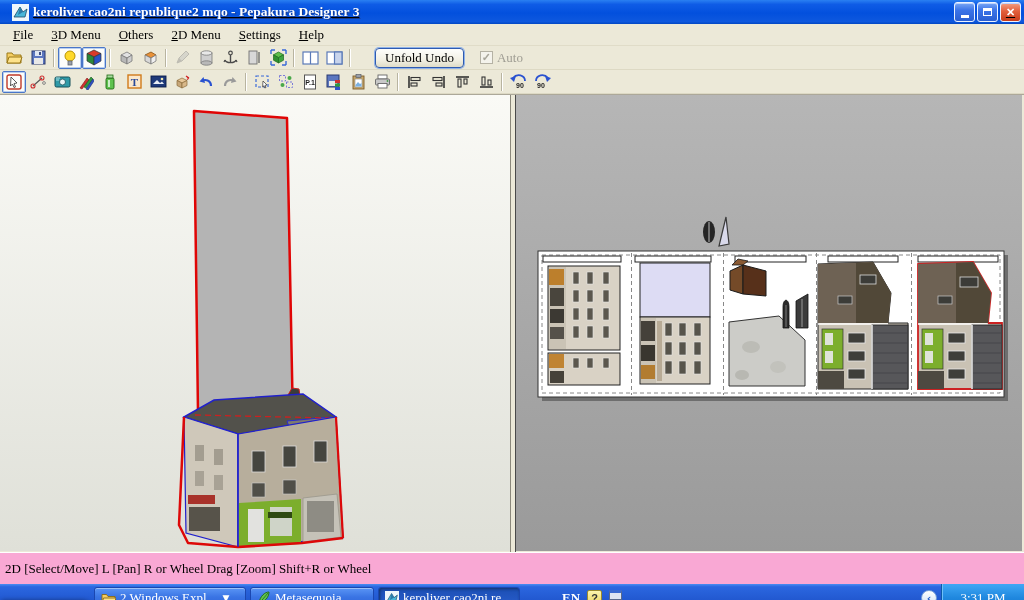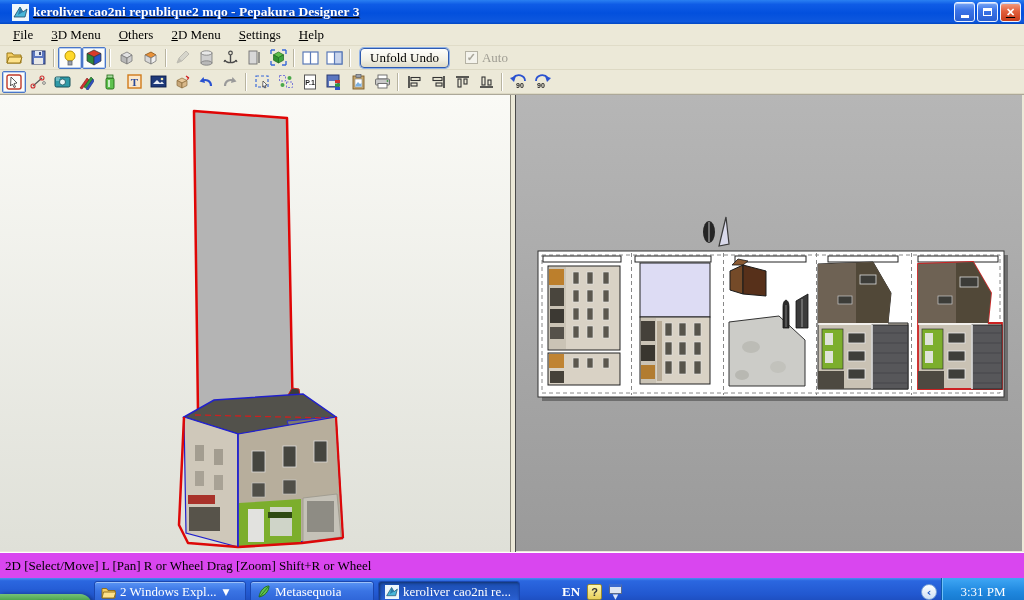--- a/index.html
+++ b/index.html
@@ -29,38 +29,38 @@
   .menu-item::first-letter { text-decoration:underline; }
 
   
   .toolbar { height:24px; background:#ece9d8; display:flex; align-items:center; padding:0 2px;
     border-bottom:1px solid #ddd9c4; }
   .tbtn { width:24px; height:22px; display:flex; align-items:center; justify-content:center;
     border:1px solid transparent; border-radius:2px; }
   .tbtn.pressed { border:1px solid #4a76c8; background:#fdfdfa; box-shadow:0 0 0 1px #b9cff0 inset; }
   .tbtn.disabled { opacity:.45; }
   .tsep { width:2px; height:18px; margin:0 3px; border-left:1px solid #b8b4a0; border-right:1px solid #fff; }
-  .unfold-btn { margin-left:6px; height:20px; padding:0 9px; border-radius:4px;
+  .unfold-btn { margin-left:21px; height:20px; padding:0 9px; border-radius:4px;
     border:1px solid #2f5bb0; box-shadow:0 0 0 1px #8fb2e8;
     background:linear-gradient(180deg,#fefefc 0%,#f2f0e4 60%,#dfdcc8 100%);
     font-family:"Liberation Serif","DejaVu Serif",serif; font-size:13px; }
   .auto-wrap { display:flex; align-items:center; margin-left:16px; color:#9f9d93; }
   .auto-check { width:13px; height:13px; border:1px solid #b5b2a4; background:#f4f3ec; margin-right:4px;
     display:flex; align-items:center; justify-content:center; color:#a8a69a; font-size:11px; font-weight:bold;
     font-family:"Liberation Sans",sans-serif; }
 
   
   .client { height:458px; display:flex; background:#ece9d8; border-top:1px solid #aca899; }
   .pane3d { width:511px; height:100%; border-right:1px solid #8a877a; }
   .pane-gap { width:4px; background:#ece9d8; }
   .pane2d { flex:1; height:100%; border-left:1px solid #4a4a4a; }
   .pane3d svg, .pane2d svg { display:block; }
 
   
-  .statusbar { height:26px; background:#d946ef; display:flex; align-items:center; font-size:13px;
+  .statusbar { height:32px; background:#f9a8d4; display:flex; align-items:center; font-size:13px;
     border-top:1px solid #fff; }
   .status-left { flex:1; padding-left:5px; white-space:nowrap; }
   .status-right { width:512px; text-align:center; white-space:nowrap; }
 
   
   .taskbar { height:28px; display:flex; align-items:center;
     background:linear-gradient(180deg,#4a8df2 0%,#2b67e0 10%,#2157cf 60%,#1c4ab8 92%,#153a96 100%); }
   .startbtn { height:28px; width:92px; display:flex; align-items:center; gap:5px; padding-left:8px;
     border-radius:0 12px 12px 0;
     background:linear-gradient(180deg,#76c277 0%,#3f9c3f 30%,#2e8a2e 70%,#1f6b1f 100%);

